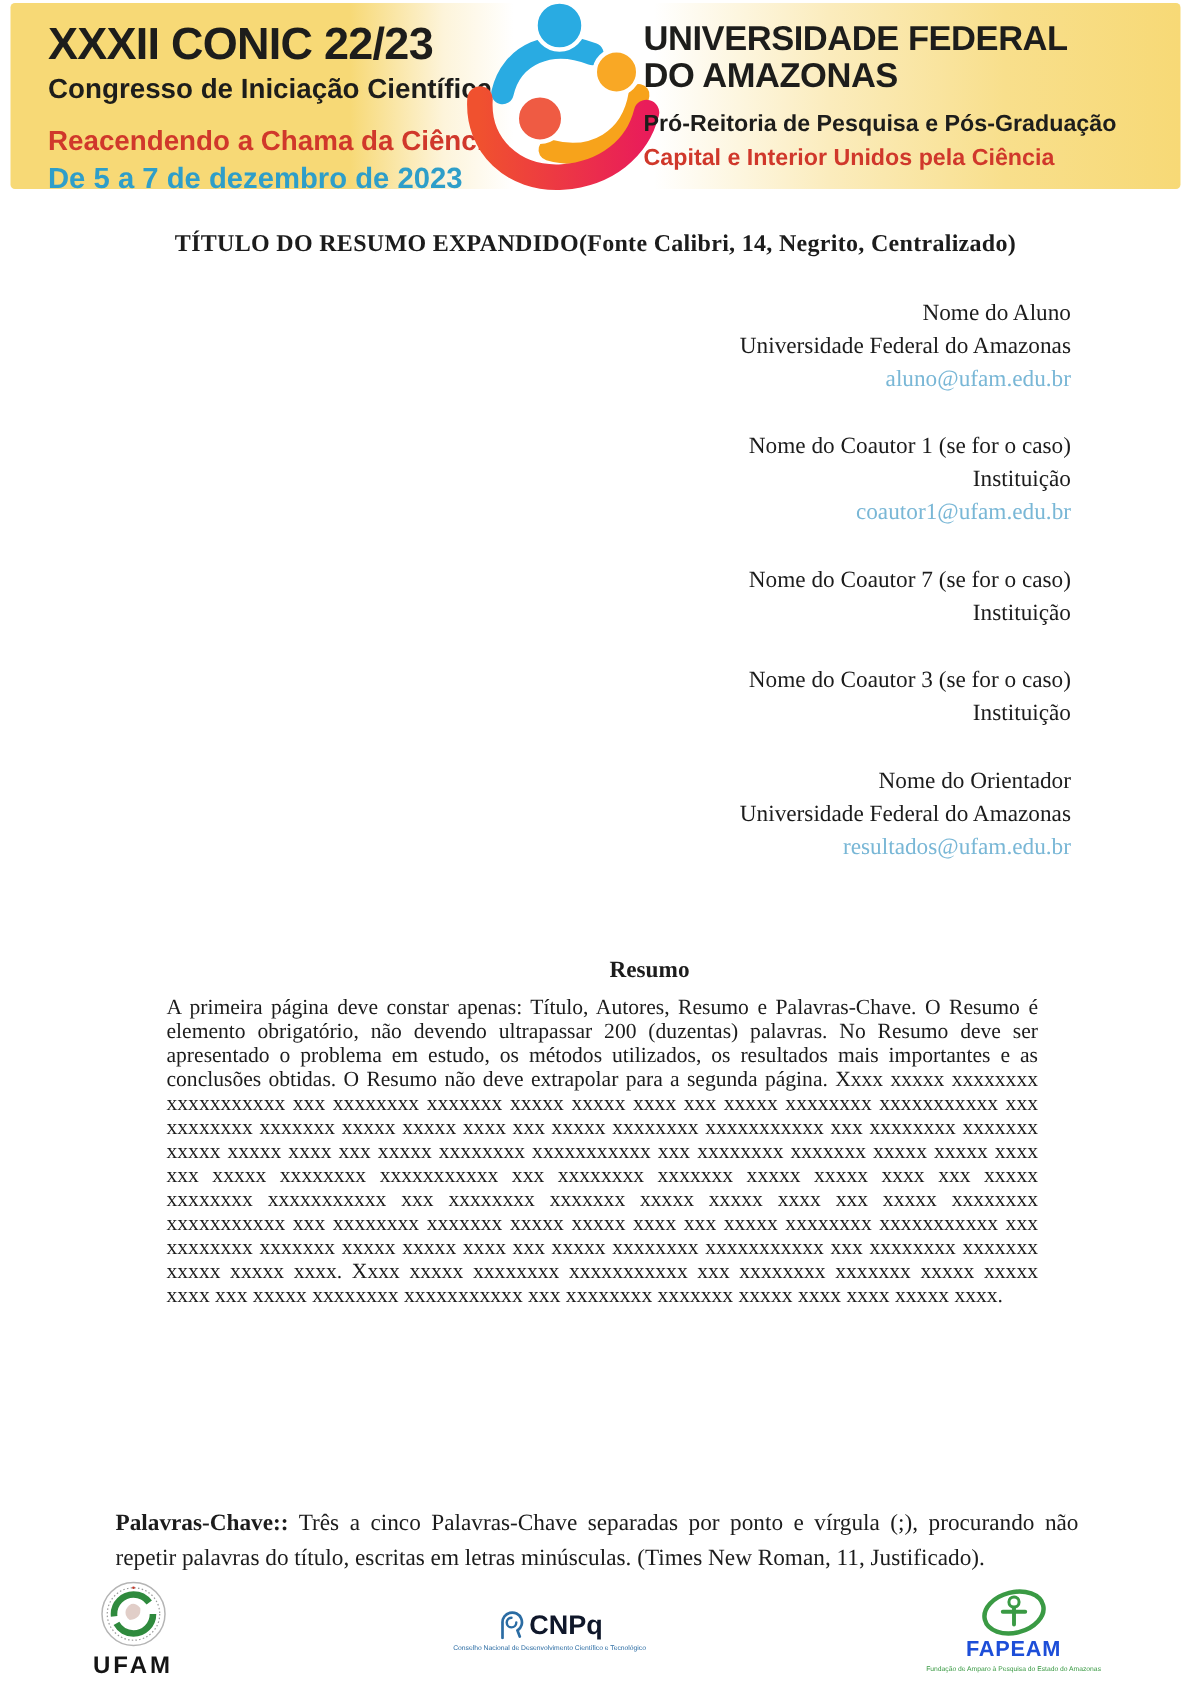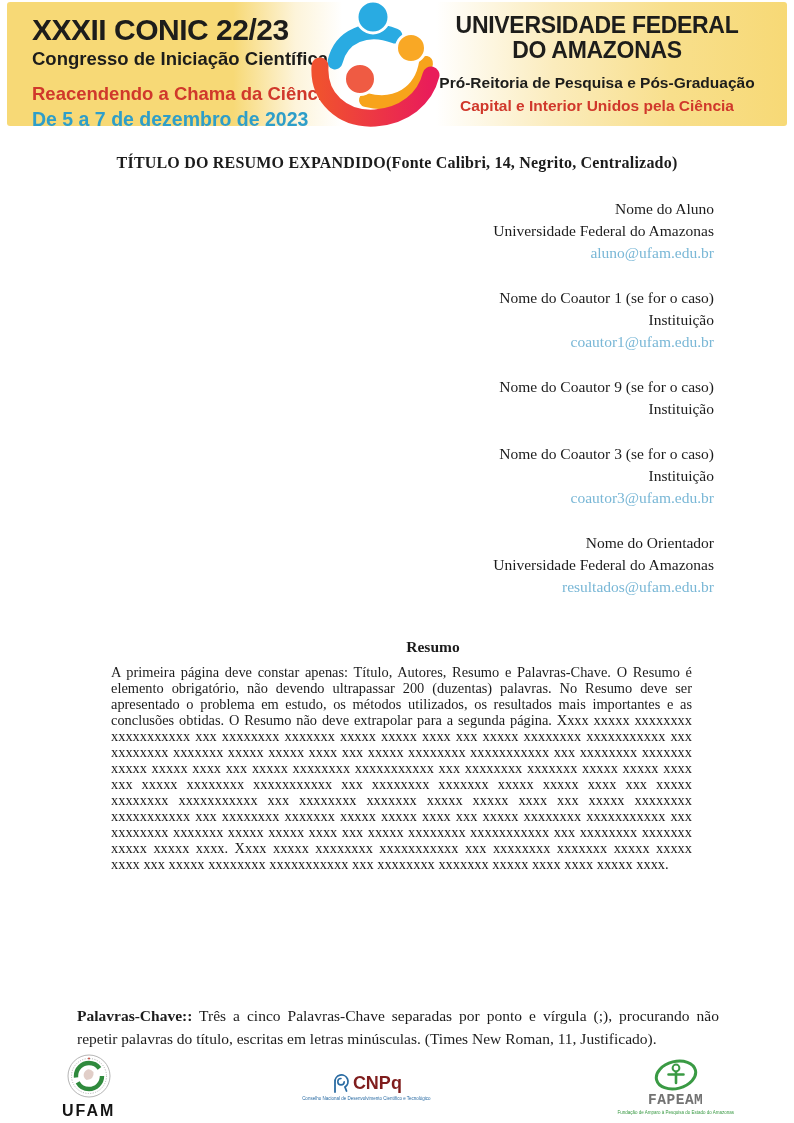--- a/index.html
+++ b/index.html
@@ -16,21 +16,21 @@
                #ffffff 55%,#fbecbd 70%,#f8df8c 85%,#f7d976 100%);
     border-radius:3px;
     font-family:Liberation Sans, sans-serif;
   }
   .banner-left { position:absolute; left:25px; top:11px; }
   .conic-title { font-size:30px; font-weight:800; color:#1d1d1b; letter-spacing:-0.5px; }
   .conic-subtitle { font-size:18.5px; font-weight:600; color:#1d1d1b; margin-top:1px; }
   .conic-tagline { font-size:18.5px; font-weight:700; color:#d0382b; margin-top:13px; }
   .conic-dates { font-size:19.5px; font-weight:700; color:#2e9ec9; margin-top:3px; }
   .banner-logo { position:absolute; left:302px; top:-2px; width:132px; height:132px; }
-  .banner-right { position:absolute; right:22px; top:11px; width:336px; text-align:center; }
+  .banner-right { position:absolute; right:22px; top:11px; width:336px; text-align:left; }
   .uni-name { font-size:23px; font-weight:800; color:#1d1d1b; line-height:25px; letter-spacing:-0.3px; }
   .prorectory { font-size:15.5px; font-weight:700; color:#1d1d1b; margin-top:11px; }
   .motto { font-size:15.5px; font-weight:700; color:#d0382b; margin-top:5px; }
   
   .doc-title {
     position:absolute; top:154px; left:40px; width:714px; text-align:center;
     font-size:16px; font-weight:700; letter-spacing:0.2px;
   }
   .authors { position:absolute; top:198px; right:80px; text-align:right; font-size:15.5px; }
   .author-block { margin-bottom:23px; line-height:22px; }
@@ -51,24 +51,24 @@
     position:absolute; top:1056px; left:62px; width:672px; height:62px;
     display:flex; justify-content:space-between; align-items:center;
     font-family:"Liberation Sans", sans-serif;
   }
   .logo-col { display:flex; flex-direction:column; align-items:center; }
   .logo-ufam-label { font-size:16px; font-weight:800; color:#141414; letter-spacing:2px; margin-top:2px; }
   .logo-propesp-label { font-size:13px; font-weight:700; color:#4b4b4d; letter-spacing:0.5px; margin-top:1px; }
   .logo-sub { font-size:4.5px; line-height:5.5px; text-align:center; margin-top:2px; }
   .propesp-sub { color:#b06a5a; }
   .cnpq-row { display:flex; align-items:center; gap:2px; }
-  .logo-cnpq-label { font-size:18px; font-weight:800; color:#7f1d1d; }
+  .logo-cnpq-label { font-size:18px; font-weight:800; color:#0f172a; }
   .cnpq-sub { color:#2b6ca3; text-align:left; }
   .logo-capes-label { font-size:16px; font-weight:700; color:#2e86ab; letter-spacing:4px; margin-top:1px; }
-  .logo-fapeam-label { font-size:14.5px; font-weight:800; color:#737373; letter-spacing:0.5px; margin-top:1px;font-family:Liberation Mono, monospace; }
+  .logo-fapeam-label { font-size:14.5px; font-weight:800; color:#1d4ed8; letter-spacing:0.5px; margin-top:1px; }
   .fapeam-sub { color:#3a9a44; }
 </style>
 </head>
 <body>
 
 <div class="page">
 
   <div class="banner">
     <div class="banner-left">
       <div class="conic-title">XXXII CONIC 22/23</div>
@@ -107,27 +107,26 @@
       <div>Nome do Aluno</div>
       <div>Universidade Federal do Amazonas</div>
       <div class="author-email"><a href="#">aluno@ufam.edu.br</a></div>
     </div>
     <div class="author-block">
       <div>Nome do Coautor 1 (se for o caso)</div>
       <div>Instituição</div>
       <div class="author-email"><a href="#">coautor1@ufam.edu.br</a></div>
     </div>
     <div class="author-block">
-      <div>Nome do Coautor 9 (se for o caso)</div>
+      <div>Nome do Coautor 7 (se for o caso)</div>
       <div>Instituição</div>
     </div>
     <div class="author-block">
       <div>Nome do Coautor 3 (se for o caso)</div>
       <div>Instituição</div>
-      <div class="author-email"><a href="#">coautor3@ufam.edu.br</a></div>
     </div>
     <div class="author-block">
       <div>Nome do Orientador</div>
       <div>Universidade Federal do Amazonas</div>
       <div class="author-email"><a href="#">resultados@ufam.edu.br</a></div>
     </div>
   </div>
 
   <div class="resumo-heading">Resumo</div>
   <p class="resumo-text">A primeira página deve constar apenas: Título, Autores, Resumo e Palavras-Chave. O Resumo é elemento obrigatório, não devendo ultrapassar 200 (duzentas) palavras. No Resumo deve ser apresentado o problema em estudo, os métodos utilizados, os resultados mais importantes e as conclusões obtidas. O Resumo não deve extrapolar para a segunda página. Xxxx xxxxx xxxxxxxx xxxxxxxxxxx xxx xxxxxxxx xxxxxxx xxxxx xxxxx xxxx xxx xxxxx xxxxxxxx xxxxxxxxxxx xxx xxxxxxxx xxxxxxx xxxxx xxxxx xxxx xxx xxxxx xxxxxxxx xxxxxxxxxxx xxx xxxxxxxx xxxxxxx xxxxx xxxxx xxxx xxx xxxxx xxxxxxxx xxxxxxxxxxx xxx xxxxxxxx xxxxxxx xxxxx xxxxx xxxx xxx xxxxx xxxxxxxx xxxxxxxxxxx xxx xxxxxxxx xxxxxxx xxxxx xxxxx xxxx xxx xxxxx xxxxxxxx xxxxxxxxxxx xxx xxxxxxxx xxxxxxx xxxxx xxxxx xxxx xxx xxxxx xxxxxxxx xxxxxxxxxxx xxx xxxxxxxx xxxxxxx xxxxx xxxxx xxxx xxx xxxxx xxxxxxxx xxxxxxxxxxx xxx xxxxxxxx xxxxxxx xxxxx xxxxx xxxx xxx xxxxx xxxxxxxx xxxxxxxxxxx xxx xxxxxxxx xxxxxxx xxxxx xxxxx xxxx. Xxxx xxxxx xxxxxxxx xxxxxxxxxxx xxx xxxxxxxx xxxxxxx xxxxx xxxxx xxxx xxx xxxxx xxxxxxxx xxxxxxxxxxx xxx xxxxxxxx xxxxxxx xxxxx xxxx xxxx xxxxx xxxx.</p>

